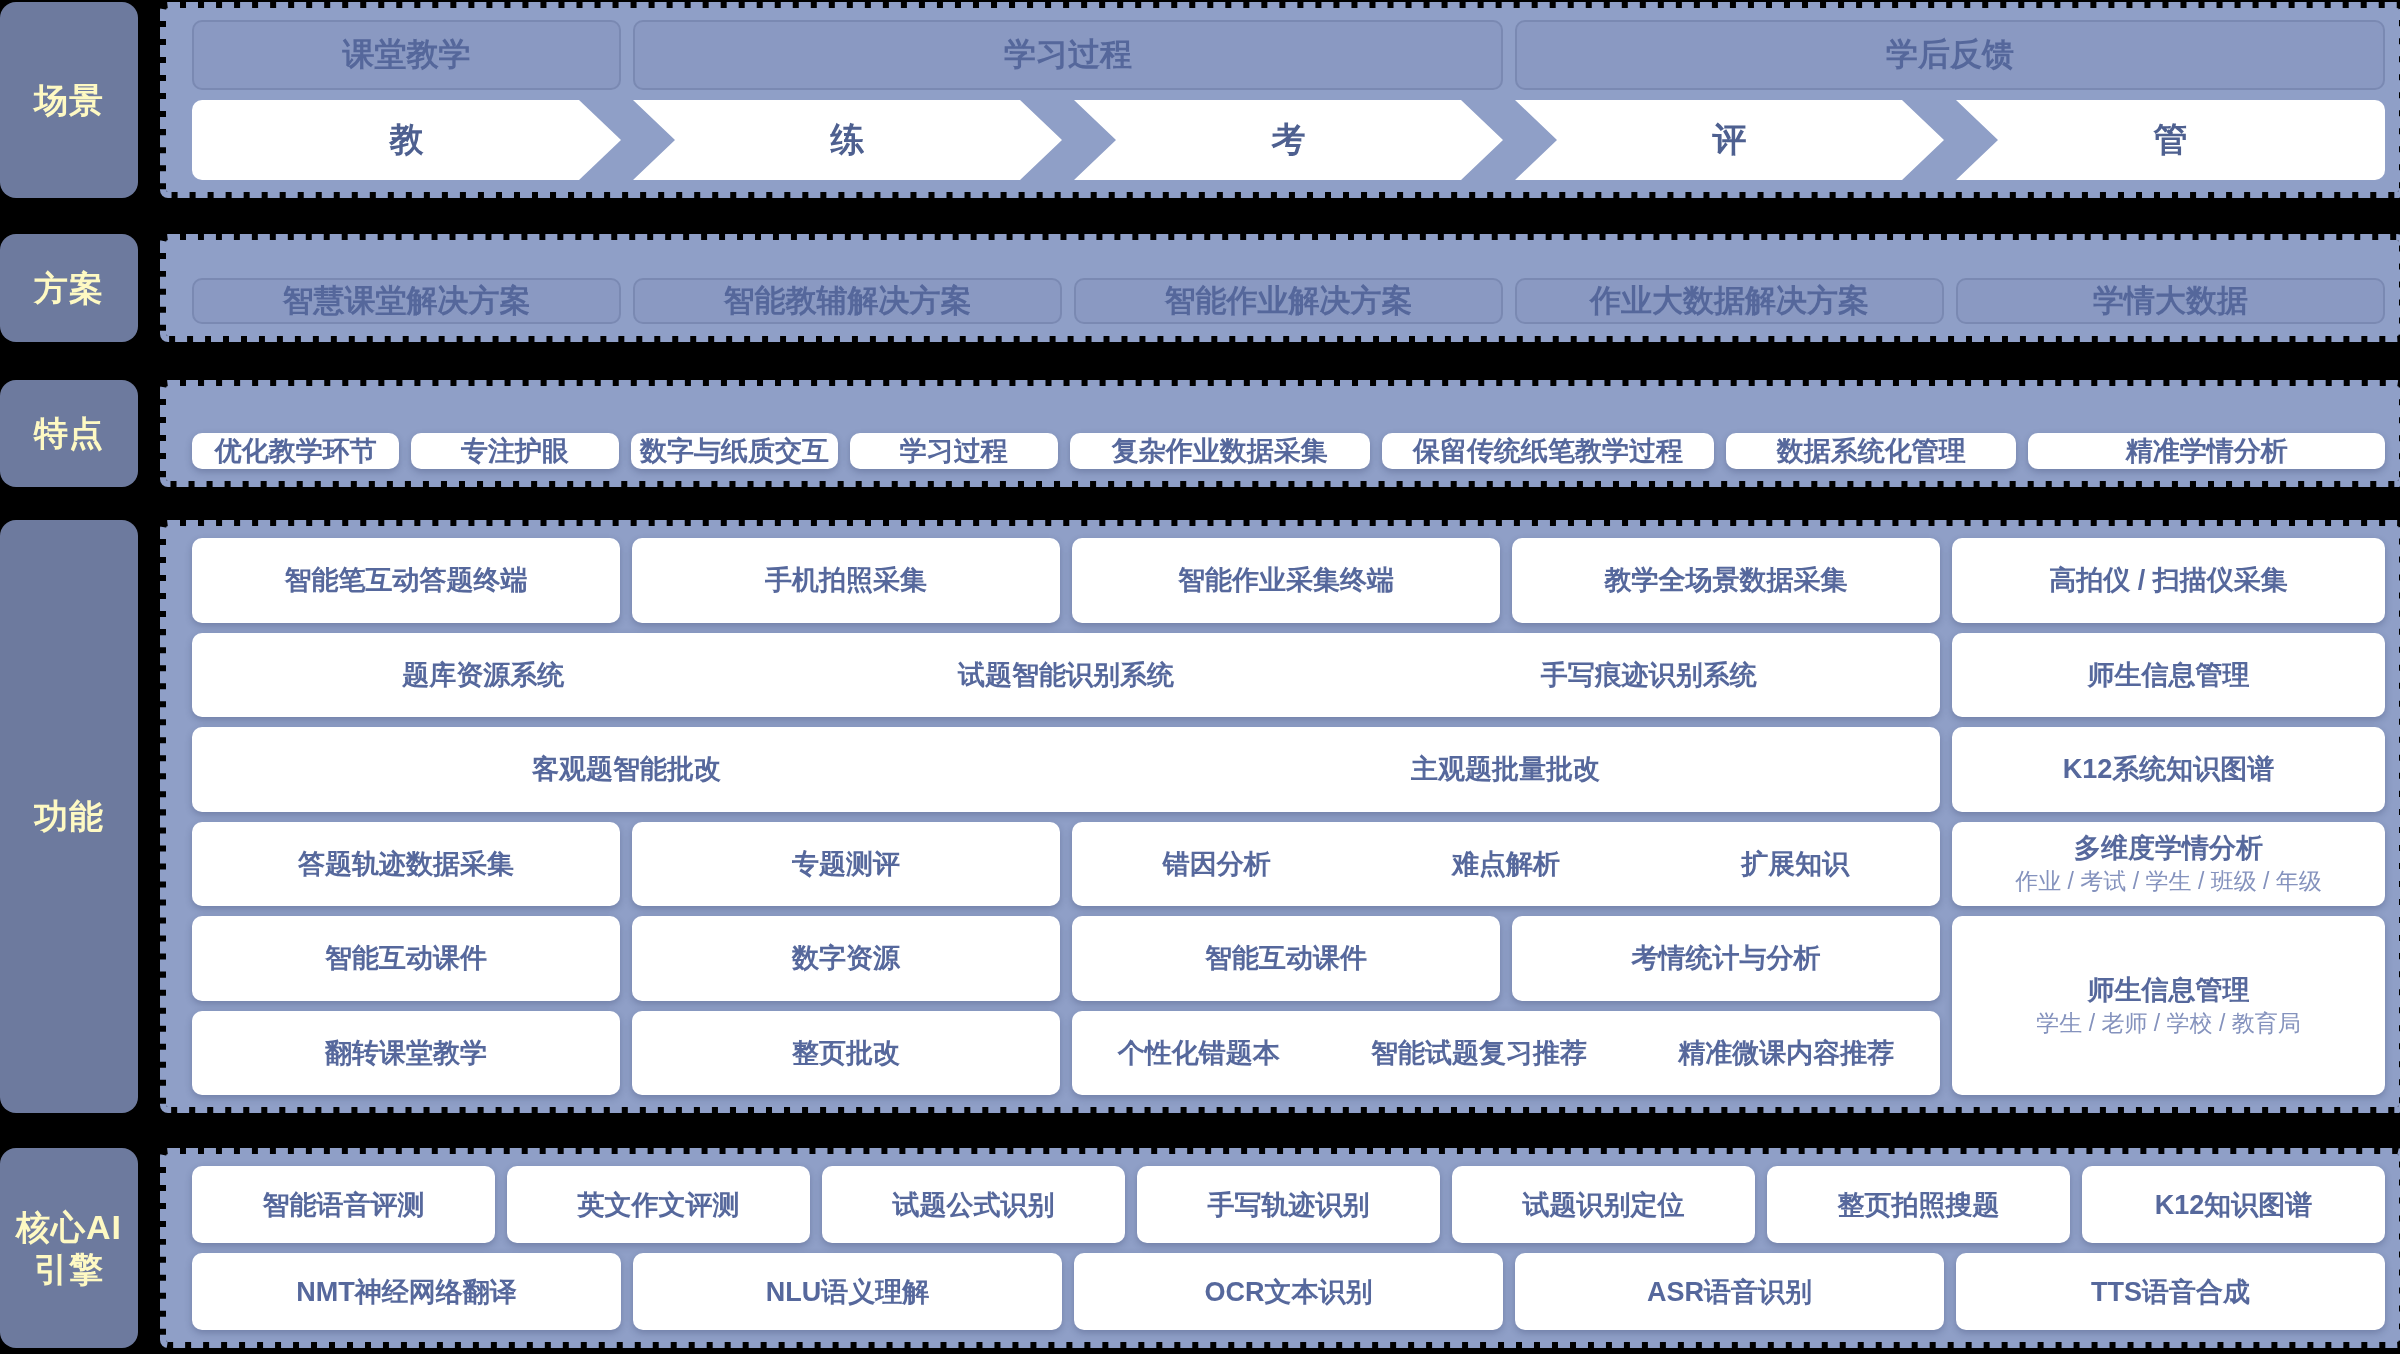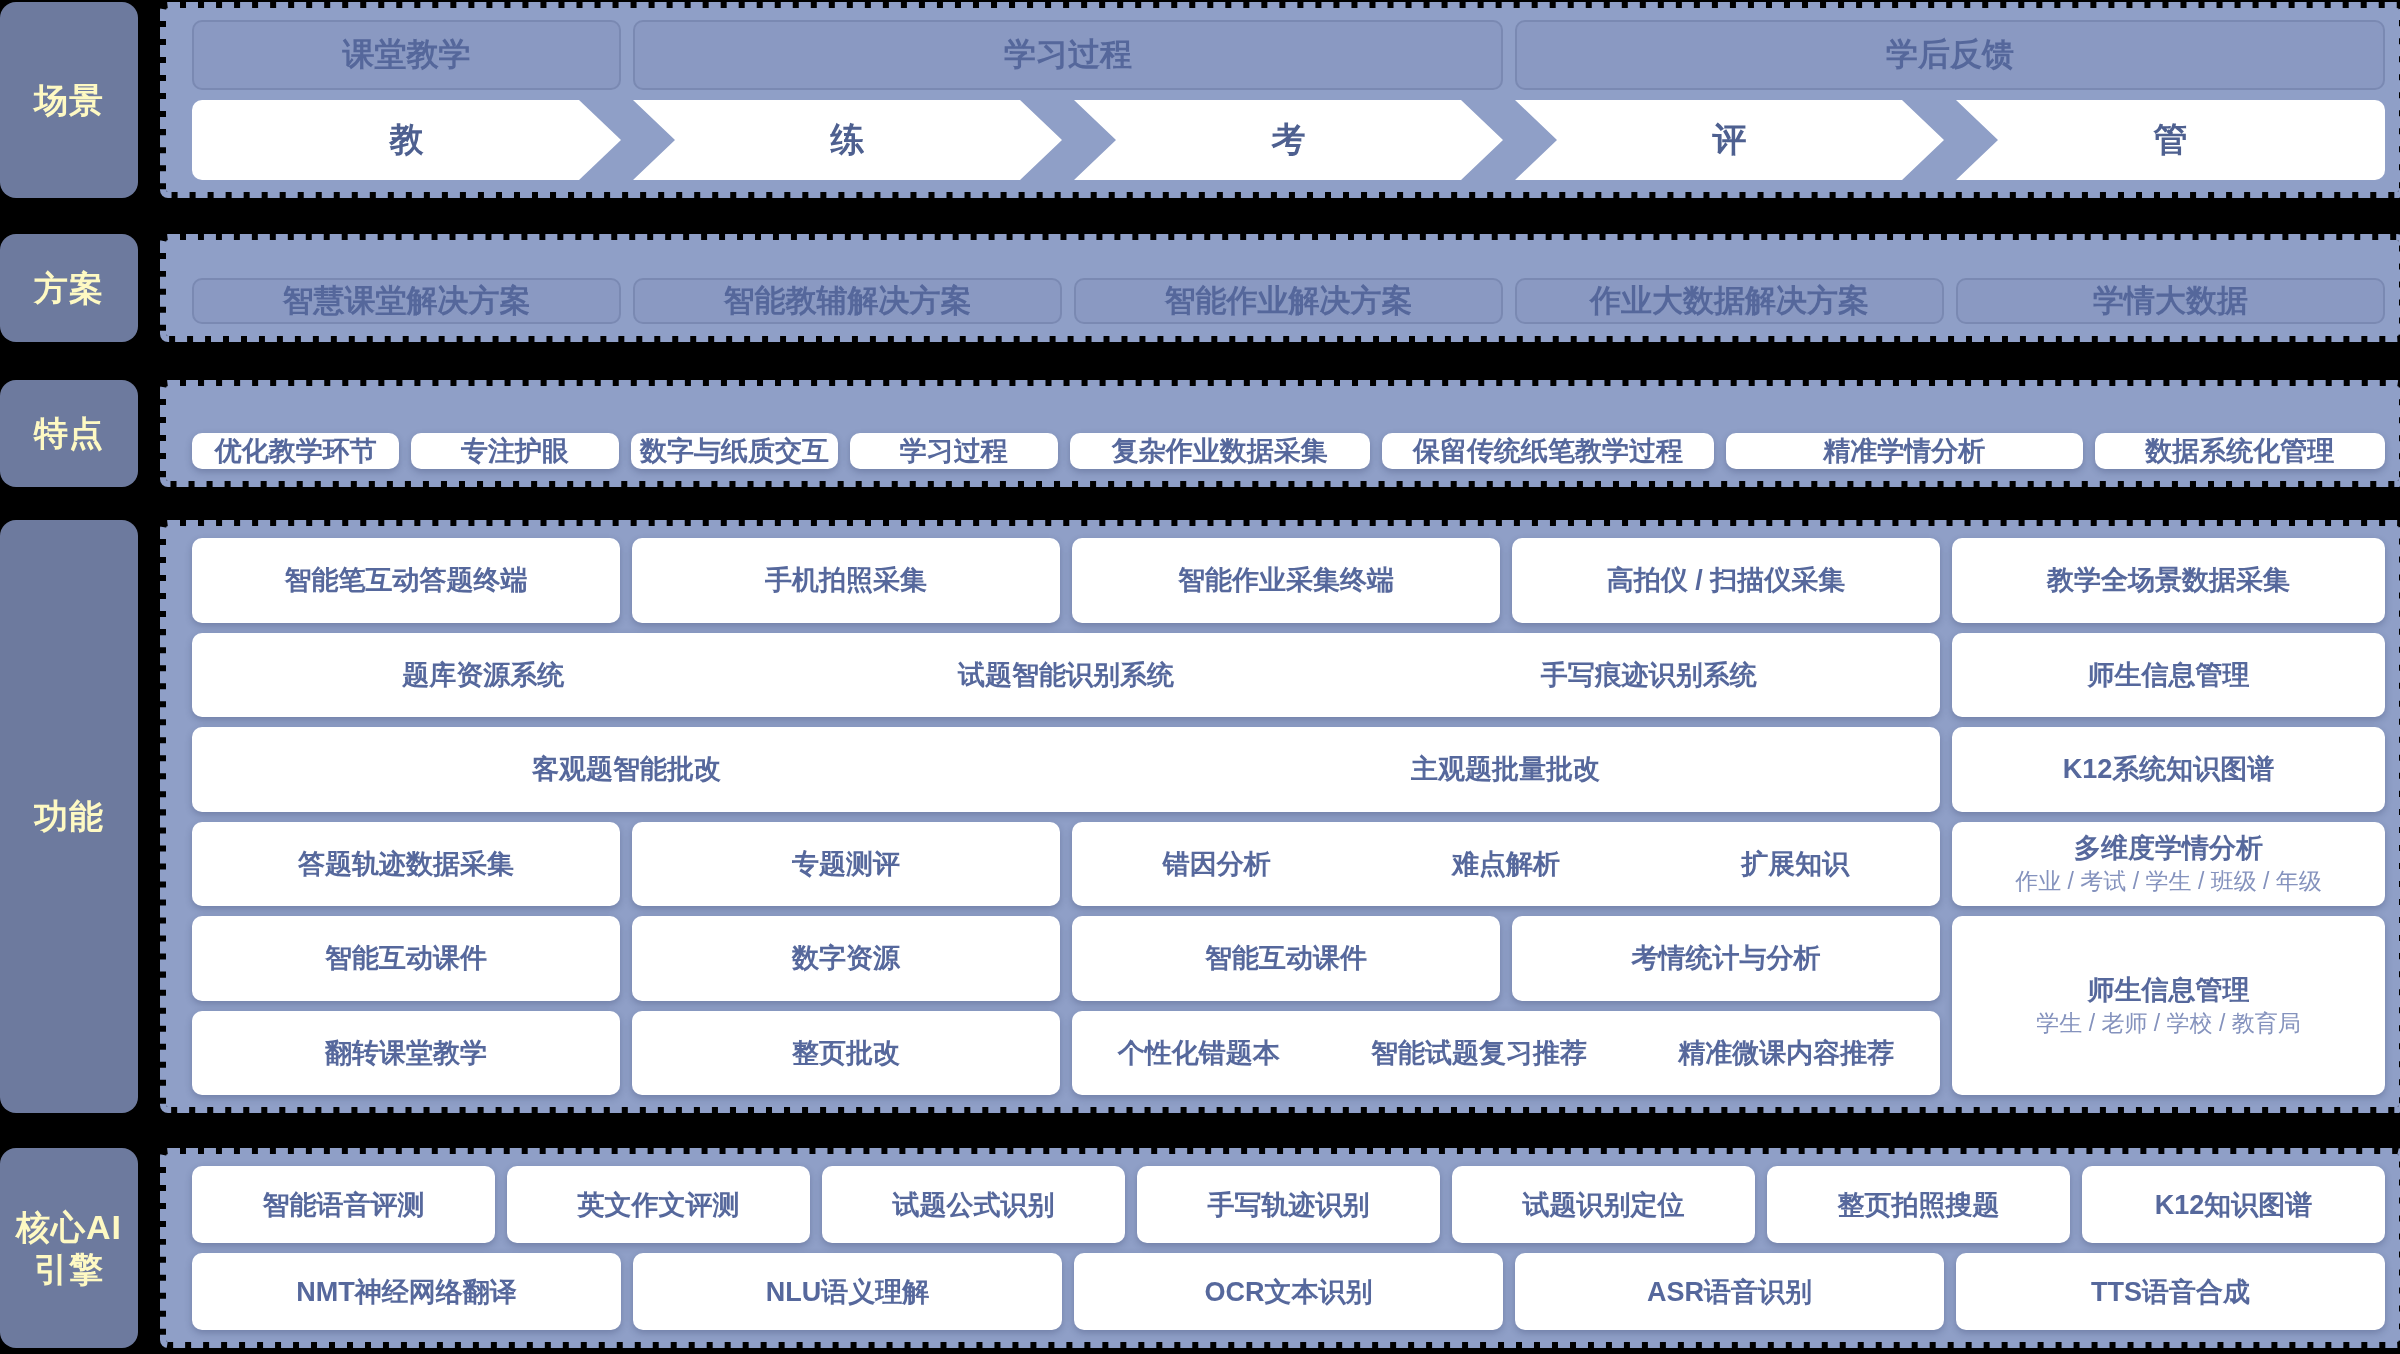--- a/index.html
+++ b/index.html
@@ -145,26 +145,26 @@
           </div>
         <div class="white-box" style="flex:1.0">
             <span>学习过程</span>
           </div>
         <div class="white-box" style="flex:1.45">
             <span>复杂作业数据采集</span>
           </div>
         <div class="white-box" style="flex:1.6">
             <span>保留传统纸笔教学过程</span>
           </div>
+        <div class="white-box" style="flex:1.4">
+            <span>数据系统化管理</span>
+          </div>
         <div class="white-box" style="flex:1.72">
             <span>精准学情分析</span>
           </div>
-        <div class="white-box" style="flex:1.4">
-            <span>数据系统化管理</span>
-          </div>
       </div>
     </div>
     <div class="row-label">
       <span>特点</span>
     </div>
   </div>
 
   <div class="section" style="top:520px;height:593px;">
     <div class="panel">
       <div class="func-grid">
@@ -172,24 +172,24 @@
         <div class="white-box">
             <span>智能笔互动答题终端</span>
           </div>
         <div class="white-box">
             <span>手机拍照采集</span>
           </div>
         <div class="white-box">
             <span>智能作业采集终端</span>
           </div>
         <div class="white-box">
+            <span>教学全场景数据采集</span>
+          </div>
+        <div class="white-box">
             <span>高拍仪 / 扫描仪采集</span>
-          </div>
-        <div class="white-box">
-            <span>教学全场景数据采集</span>
           </div>
 
         <div class="group-box thirds span4">
           <span>题库资源系统</span>
           <span>试题智能识别系统</span>
           <span>手写痕迹识别系统</span>
         </div>
         <div class="white-box">
             <span>师生信息管理</span>
           </div>

